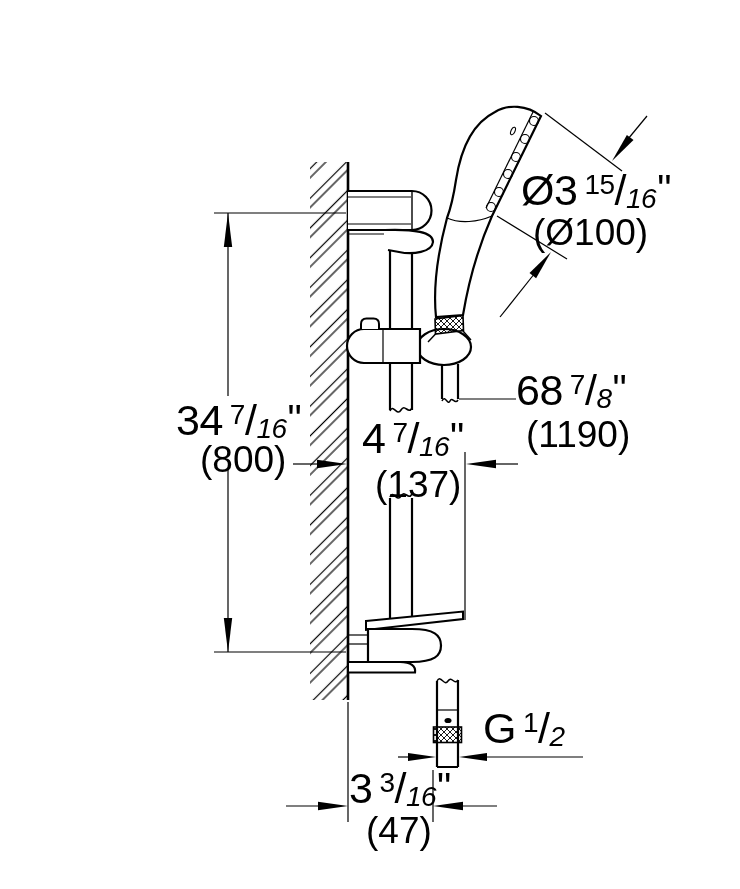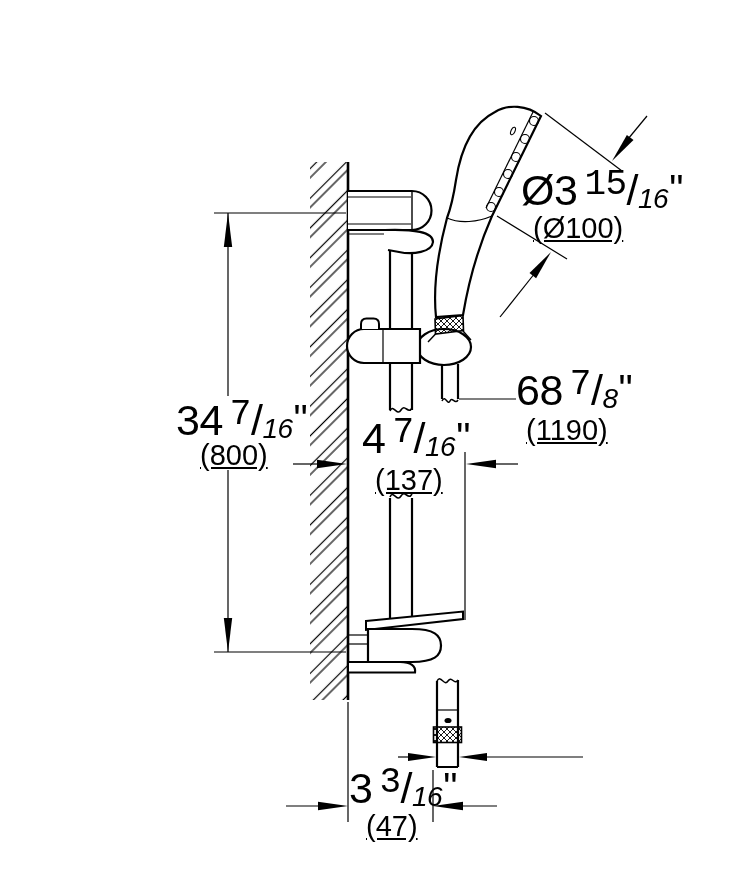--- a/index.html
+++ b/index.html
@@ -1,24 +1,24 @@
 <!DOCTYPE html>
 <html><head>
 <meta charset="utf-8">
 <style>
   html,body{margin:0;padding:0;background:#fff;}
   .canvas{position:relative;width:740px;height:889px;background:#fff;overflow:hidden;
           font-family:"Liberation Sans", sans-serif;color:#000;}
   svg{position:absolute;left:0;top:0;}
   .dim-label{position:absolute;font-size:43px;line-height:1;white-space:nowrap;letter-spacing:-0.5px;}
-  .dim-label .fnum{font-size:36px;position:relative;top:-11px;margin-left:7px;font-family:Liberation Mono, monospace;}
+  .dim-label .fnum{font-size:28px;position:relative;top:-11px;margin-left:7px;}
   .dim-label .fsl{font-size:43px;position:relative;top:0;}
   .dim-label .fden{font-size:28px;position:relative;top:3px;font-style:italic;}
   .dim-label .inch{font-size:40px;position:relative;top:-2px;margin-left:1px;}
-  .dim-metric{position:absolute;font-size:29px;line-height:1;white-space:nowrap;text-decoration:underline;}
+  .dim-metric{position:absolute;font-size:37px;line-height:1;white-space:nowrap;}
 </style>
 </head>
 <body>
 
 <div class="canvas">
 
 <svg width="740" height="889" viewBox="0 0 740 889">
   <defs>
     <pattern id="hatch" patternUnits="userSpaceOnUse" width="21" height="21" patternTransform="rotate(45)">
       <line x1="2.5" y1="-2" x2="2.5" y2="23" stroke="#000" stroke-width="1.2"></line>
@@ -172,19 +172,22 @@
   <div class="dim-label" style="left:176px;top:399px">
     <span>34</span><span class="fnum">7</span><span class="fsl">/</span><span class="fden">16</span><span class="inch">"</span>
   </div>
   <div class="dim-metric" style="left:200px;top:441px">(800)</div>
 
   <div class="dim-label" style="left:362px;top:417px">
     <span>4</span><span class="fnum">7</span><span class="fsl">/</span><span class="fden">16</span><span class="inch">"</span>
   </div>
   <div class="dim-metric" style="left:375px;top:466px">(137)</div>
 
+  <div class="dim-label" style="left:483px;top:707px">
+    <span>G</span><span class="fnum">1</span><span class="fsl">/</span><span class="fden">2</span>
+  </div>
 
   <div class="dim-label" style="left:349px;top:767px">
     <span>3</span><span class="fnum">3</span><span class="fsl">/</span><span class="fden">16</span><span class="inch">"</span>
   </div>
   <div class="dim-metric" style="left:366px;top:812px">(47)</div>
 
 </div>
 
 </body></html>

